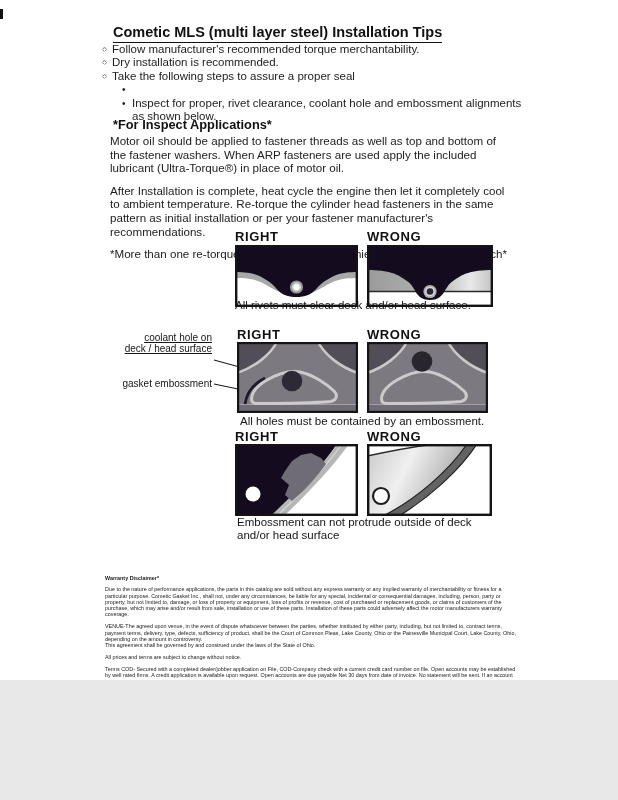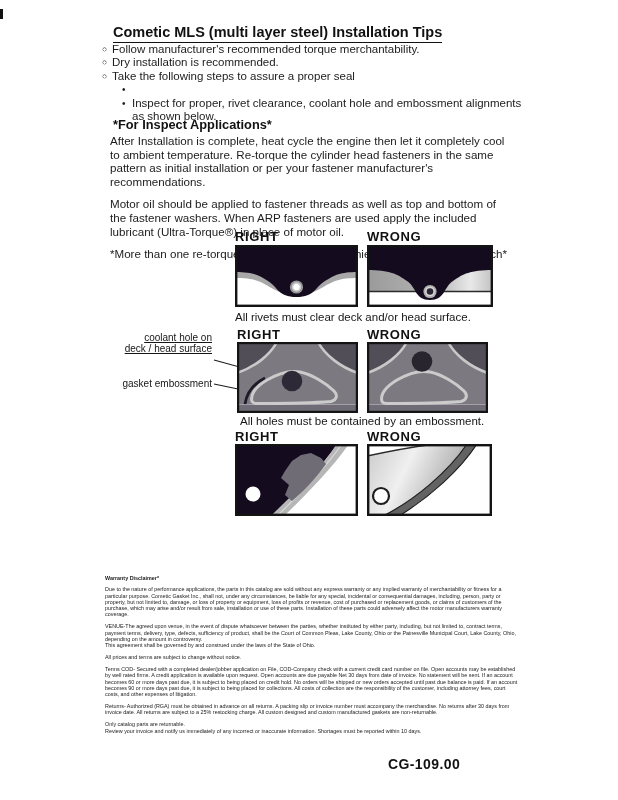--- a/index.html
+++ b/index.html
@@ -1,17 +1,17 @@
 <!DOCTYPE html>
 <html><head>
 <meta charset="utf-8">
 <style>
   html,body { margin:0; padding:0; background:#e8e8e8; }
   #page {
-    position:relative; width:618px; height:800px; margin:0 auto;
+    position:relative; width:618px; height:680px; margin:0 auto;
     background:#ffffff; overflow:hidden;
     font-family:"Liberation Sans", sans-serif; color:#1a1a1a;
     -webkit-font-smoothing:antialiased;
   }
   .abs { position:absolute; }
   .print-mark { left:0; top:9px; width:3px; height:10px; background:#111; }
 
   .title {
     left:113px; top:24px; font-size:14.5px; font-weight:700; color:#111;
     border-bottom:1.6px solid #111; padding-bottom:2px; white-space:nowrap;
@@ -65,22 +65,22 @@
       <span class="marker">•</span>
     </div>
     <div class="bullet-row sub">
       <span class="marker">•</span>
       <span>Inspect for proper, rivet clearance, coolant hole and embossment alignments as shown below.</span>
     </div>
   </div>
 
   <div class="abs diesel-heading">*For Inspect Applications*</div>
   <div class="abs diesel-body">
+    <p>Motor oil should be applied to fastener threads as well as top and bottom of the fastener washers. When ARP fasteners are used apply the included lubricant (Ultra-Torque®) in place of motor oil.</p>
     <p>After Installation is complete, heat cycle the engine then let it completely cool to ambient temperature. Re-torque the cylinder head fasteners in the same pattern as initial installation or per your fastener manufacturer's recommendations.</p>
-    <p>Motor oil should be applied to fastener threads as well as top and bottom of the fastener washers. When ARP fasteners are used apply the included lubricant (Ultra-Torque®) in place of motor oil.</p>
     <p>*More than one re-torque may be required to achieve proper fastener stretch*</p>
   </div>
 
   <div class="abs dlabel" style="left:235px; top:229px; width:123px;">RIGHT</div>
   <div class="abs dlabel" style="left:367px; top:229px; width:126px;">WRONG</div>
 
   <div class="abs diag" style="left:235px; top:245px; width:123px; height:62px;">
     <svg viewBox="0 0 123 62">
       <rect width="123" height="62" fill="#ffffff"></rect>
       <path d="M0,27 L123,27 L123,33 C104,33 99,36 90,41 C81,46 79,48.5 61.5,48.5 C44,48.5 42,46 33,41 C24,36 19,33 0,33 Z" fill="#a8a8a8"></path>
@@ -111,21 +111,21 @@
       <path d="M0,0 L126,0 L126,25 C103,25 96,29 86,36 C76,43 78,55 63,55 C48,55 50,43 40,36 C30,29 23,25 0,25 Z" fill="#150b1e"></path>
       <g>
         <circle cx="63" cy="46.5" r="6.6" fill="#b0b0b0"></circle>
         <circle cx="63" cy="46.5" r="4.8" fill="#d8d8d8"></circle>
         <circle cx="63" cy="46.5" r="3.3" fill="#2c2535"></circle>
       </g>
       <rect x="1.2" y="1.2" width="123.6" height="59.6" fill="none" stroke="#141414" stroke-width="2.4"></rect>
     </svg>
   </div>
 
-  <div class="abs caption" style="left:235px; top:311px;">All rivets must clear deck and/or head surface.</div>
+  <div class="abs caption" style="left:235px; top:299px;">All rivets must clear deck and/or head surface.</div>
 
   <div class="abs dlabel" style="left:237px; top:327px; width:121px;">RIGHT</div>
   <div class="abs dlabel" style="left:367px; top:327px; width:121px;">WRONG</div>
 
   <div class="abs callout" style="left:112px; top:332px;text-decoration:underline;">
     <div>coolant hole on</div>
     <div>deck / head surface</div>
   </div>
   <div class="abs callout" style="left:112px; top:378px;">gasket embossment</div>
 
@@ -197,20 +197,24 @@
       <path d="M0,12 C28,6 52,2 68,0 L100,0 C82,27 48,56 16,72 L0,72 Z" fill="url(#g3w)"></path>
       <path d="M0,12 C28,6 52,2 68,0" fill="none" stroke="#2a2a2a" stroke-width="1.4"></path>
       <path d="M100,0 C82,27 48,56 16,72 L32,72 C63,53 93,26 110,0 Z" fill="#636363"></path>
       <path d="M100,0 C82,27 48,56 16,72" fill="none" stroke="#1f1f1f" stroke-width="1.2"></path>
       <path d="M110,0 C93,26 63,53 32,72" fill="none" stroke="#1f1f1f" stroke-width="1.2"></path>
       <circle cx="14" cy="52" r="8" fill="#ffffff" stroke="#1e1e1e" stroke-width="2.2"></circle>
       <rect x="1.2" y="1.2" width="122.6" height="69.6" fill="none" stroke="#141414" stroke-width="2.4"></rect>
     </svg>
   </div>
 
+  <div class="abs caption" style="left:237px; top:516px;">
+    <div>Embossment can not protrude outside of deck</div>
+    <div>and/or head surface</div>
+  </div>
 
   <div class="abs legal">
     <p class="lh">Warranty Disclaimer*</p>
     <p>Due to the nature of performance applications, the parts in this catalog are sold without any express warranty or any implied warranty of merchantability or fitness for a particular purpose.  Cometic Gasket Inc., shall not, under any circumstances, be liable for any special, incidental or consequential damages, including, person, party or property, but not limited to, damage, or loss of property or equipment, loss of profits or revenue, cost of purchased or replacement goods, or claims of customers of the purchase, which may arise and/or result from sale, installation or use of these parts.  Installation of these parts could adversely affect the motor manufacturers warranty coverage.</p>
     <p>VENUE-The agreed upon venue, in the event of dispute whatsoever between the parties, whether instituted by either party, including, but not limited to, contract terms, payment terms, delivery, type, defects, sufficiency of product, shall be the Court of Common Pleas, Lake County, Ohio or the Painesville Municipal Court, Lake County, Ohio, depending on the amount in controversy.
 This agreement shall be governed by and construed under the laws of the State of Ohio.</p>
     <p>All prices and terms are subject to change without notice.</p>
     <p>Terms COD- Secured with a completed dealer/jobber application on File, COD-Company check with a current credit card number on file.  Open accounts may be established by well rated firms.  A credit application is available upon request.  Open accounts are due payable Net 30 days from date of invoice.  No statement will be sent.  If an account becomes 60 or more days past due, it is subject to being placed on credit hold.  No orders will be shipped or new orders accepted until past due balance is paid.  If an account becomes 90 or more days past due, it is subject to being placed for collections.  All costs of collection are the responsibility of the customer, including attorney fees, court costs, and other expenses of litigation.</p>
     <p>Returns- Authorized (RGA) must be obtained in advance on all returns.  A packing slip or invoice number must accompany the merchandise.  No returns after 30 days from invoice date.  All returns are subject to a 25% restocking charge.  All custom designed and custom manufactured gaskets are non-returnable.</p>
     <p>Only catalog parts are returnable.

